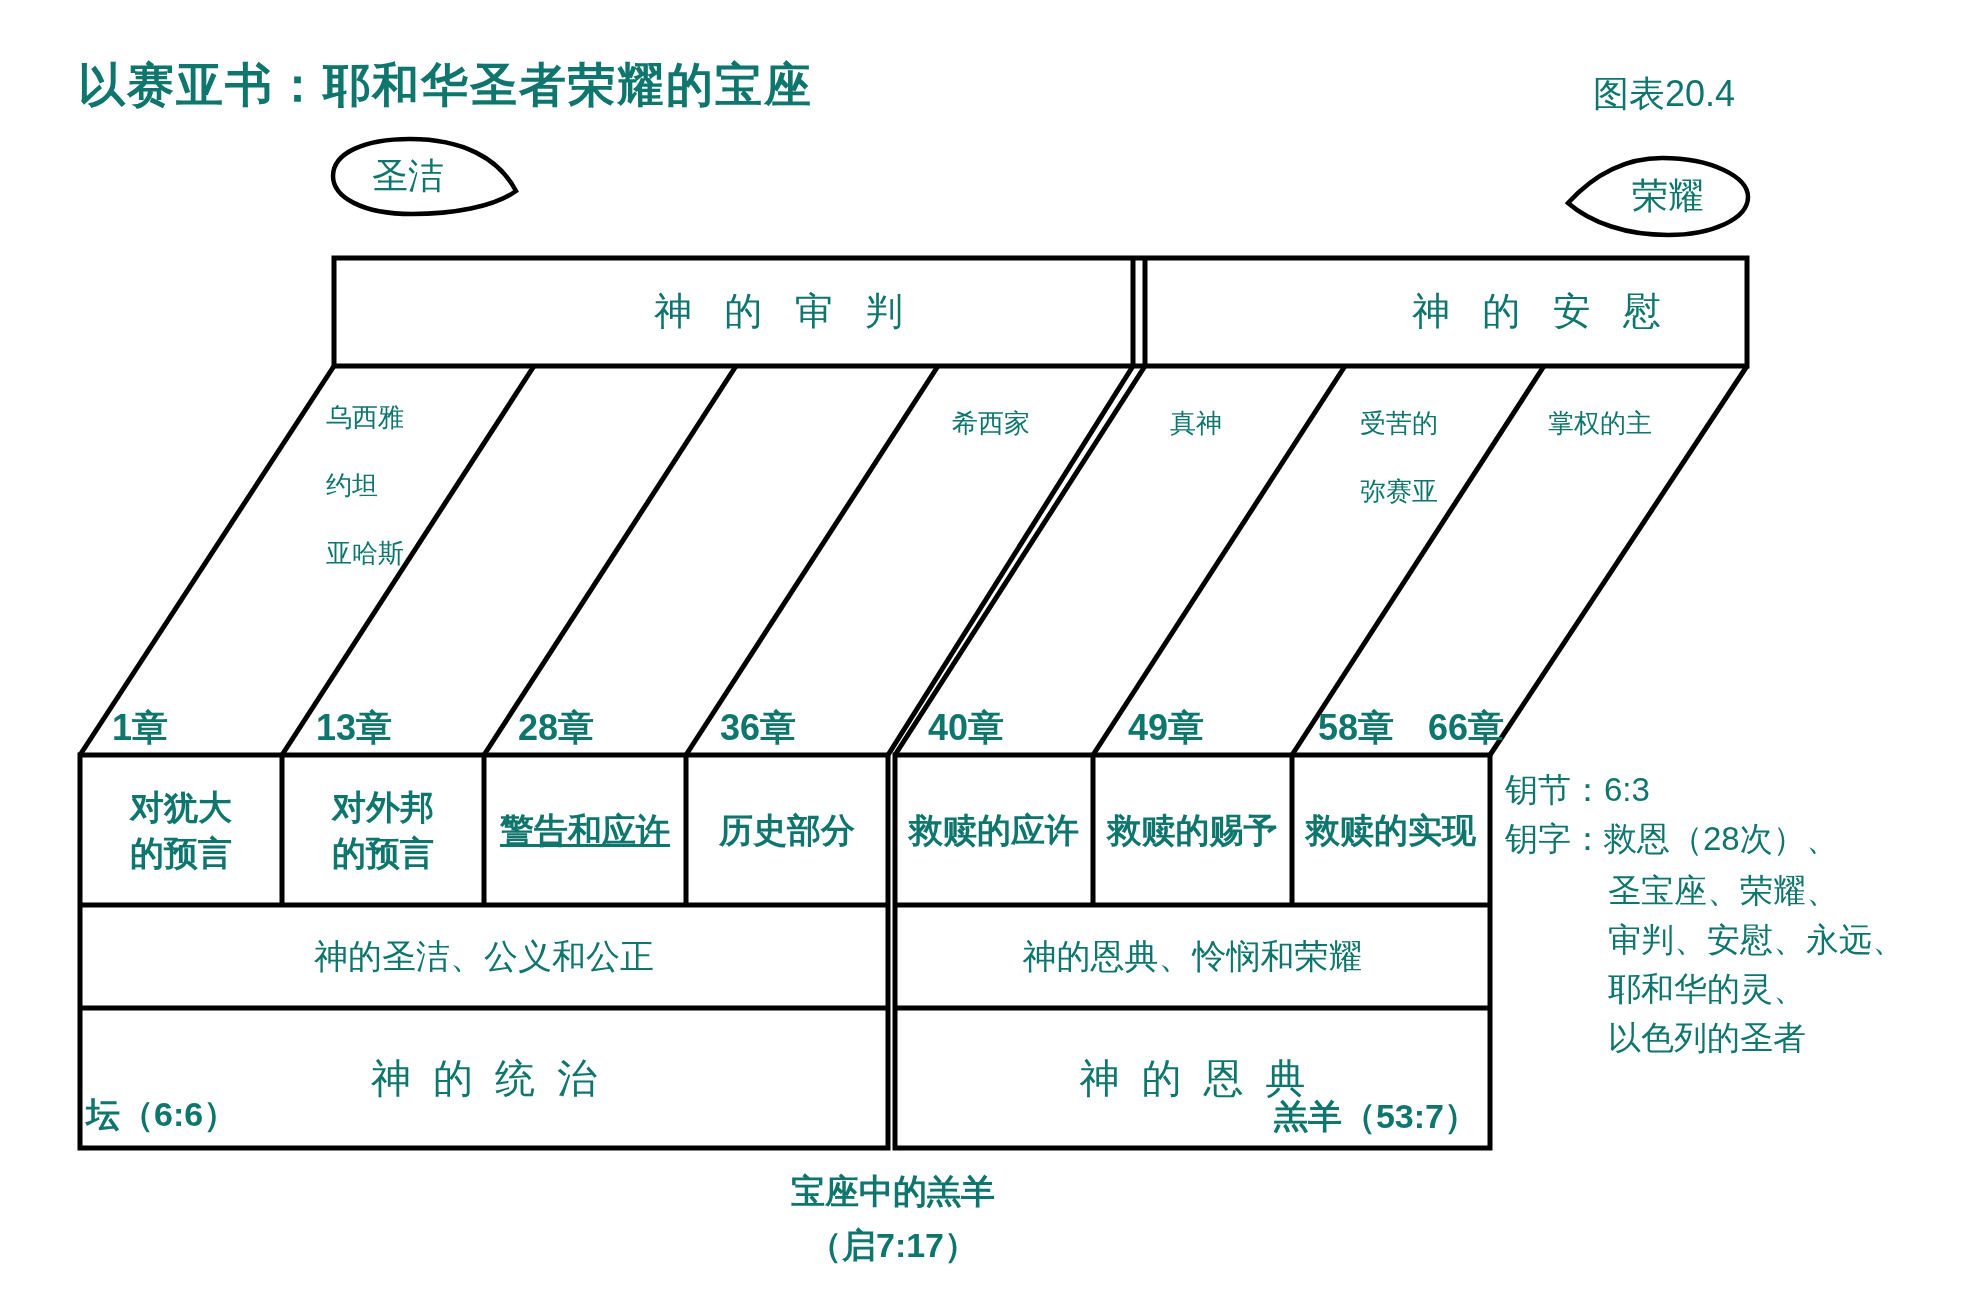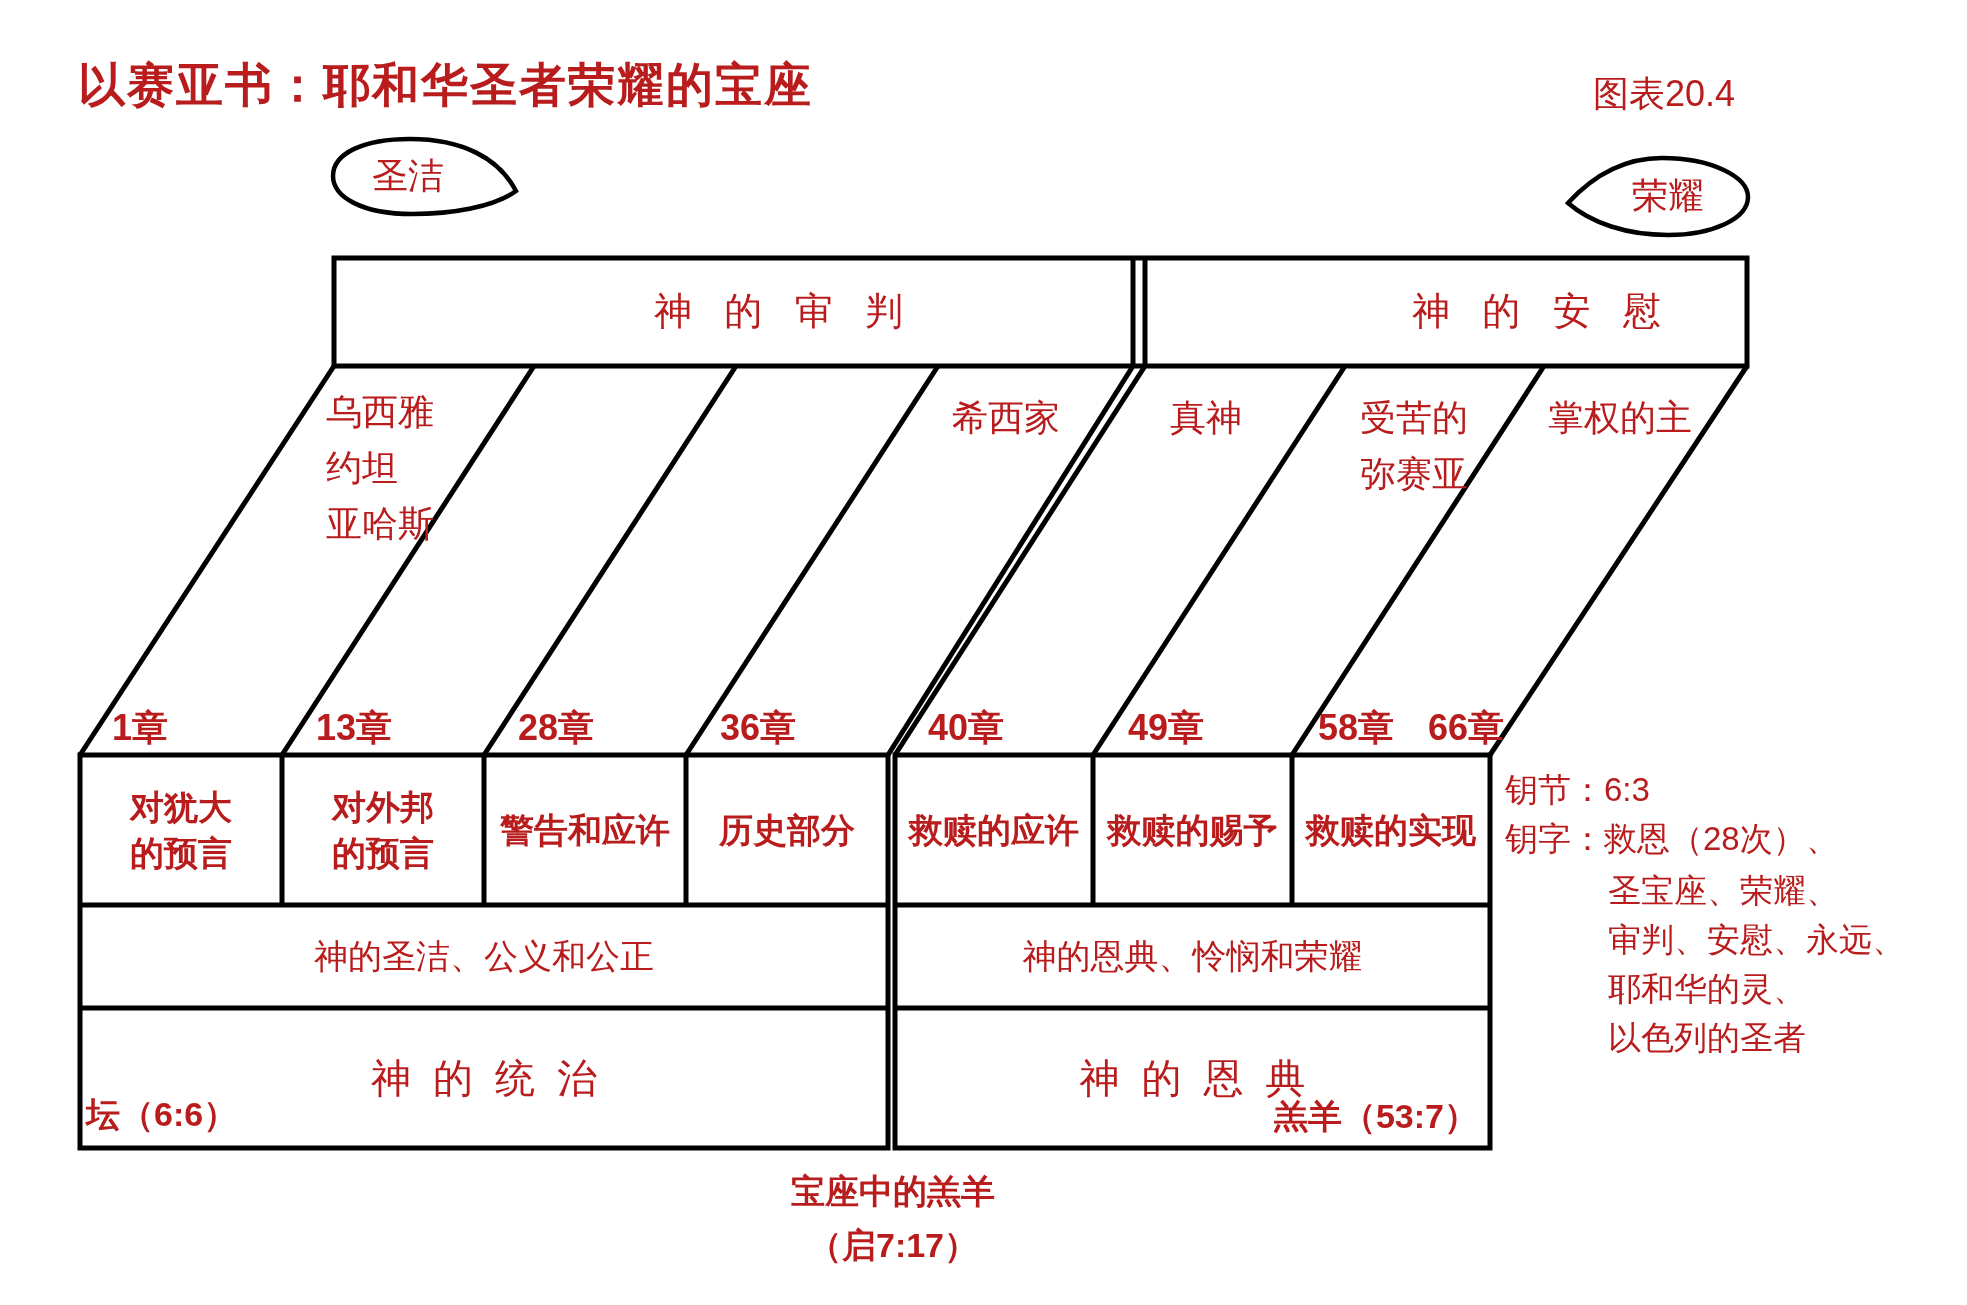--- a/index.html
+++ b/index.html
@@ -1,52 +1,52 @@
 <!DOCTYPE html>
 <html><head>
 <meta charset="utf-8">
 <style>
   html,body{margin:0;padding:0;background:#fff;}
   #stage{
     position:relative;width:1967px;height:1305px;background:#ffffff;
-    color:#b91c1c;font-family:"Liberation Sans","DejaVu Sans",sans-serif;overflow:hidden;
+    color:#0f766e;font-family:"Liberation Sans","DejaVu Sans",sans-serif;overflow:hidden;
   }
   .abs{position:absolute;}
   .serif{font-family:"Liberation Serif","DejaVu Serif",serif;}
   .sans{font-family:"Liberation Sans","DejaVu Sans",sans-serif;}
   .center{display:flex;align-items:center;justify-content:center;text-align:center;}
   .pre{white-space:pre-line;}
   svg{position:absolute;left:0;top:0;}
 
   #title{left:78px;top:54px;font-size:47px;font-weight:800;letter-spacing:2px;}
   #chart-no{left:1593px;top:70px;font-size:36px;font-weight:500;}
 
   #bubble-left-text{left:330px;top:139px;width:156px;height:74px;font-size:36px;}
   #bubble-right-text{left:1592px;top:158px;width:152px;height:76px;font-size:36px;}
 
   .bar-label{top:258px;height:106px;font-size:38px;letter-spacing:.85em;padding-left:44px;}
   .bar-label span{margin-right:-.85em;}
   #bar-left{left:336px;width:797px;}
   #bar-right{left:1192px;width:601px;}
 
-  .era{font-size:36px;line-height:56px;}
+  .era{font-size:26px;line-height:68px;}
   #era-0{left:326px;top:384px;}
   #era-1{left:952px;top:390px;}
   #era-2{left:1170px;top:390px;}
   #era-3{left:1360px;top:390px;}
   #era-4{left:1548px;top:390px;}
 
   .chapter{top:704px;font-size:36px;font-weight:600;}
   #ch-0{left:112px;} #ch-1{left:316px;} #ch-2{left:518px;} #ch-3{left:720px;}
   #ch-4{left:928px;} #ch-5{left:1128px;} #ch-6{left:1318px;} #ch-7{left:1428px;}
 
   .cell{top:755px;height:150px;font-size:34px;font-weight:700;line-height:46px;}
   #cell-0{left:80px;width:202px;}
   #cell-1{left:282px;width:202px;}
-  #cell-2{left:484px;width:202px;}
+  #cell-2{left:484px;width:202px;text-decoration:underline;}
   #cell-3{left:686px;width:202px;}
   #cell-4{left:895px;width:198px;}
   #cell-5{left:1093px;width:199px;}
   #cell-6{left:1292px;width:198px;}
 
   .theme{top:905px;height:103px;font-size:34px;}
   #theme-left{left:80px;width:808px;}
   #theme-right{left:895px;width:595px;}
 
   .foundation{top:1008px;height:140px;font-size:40px;letter-spacing:.55em;}

